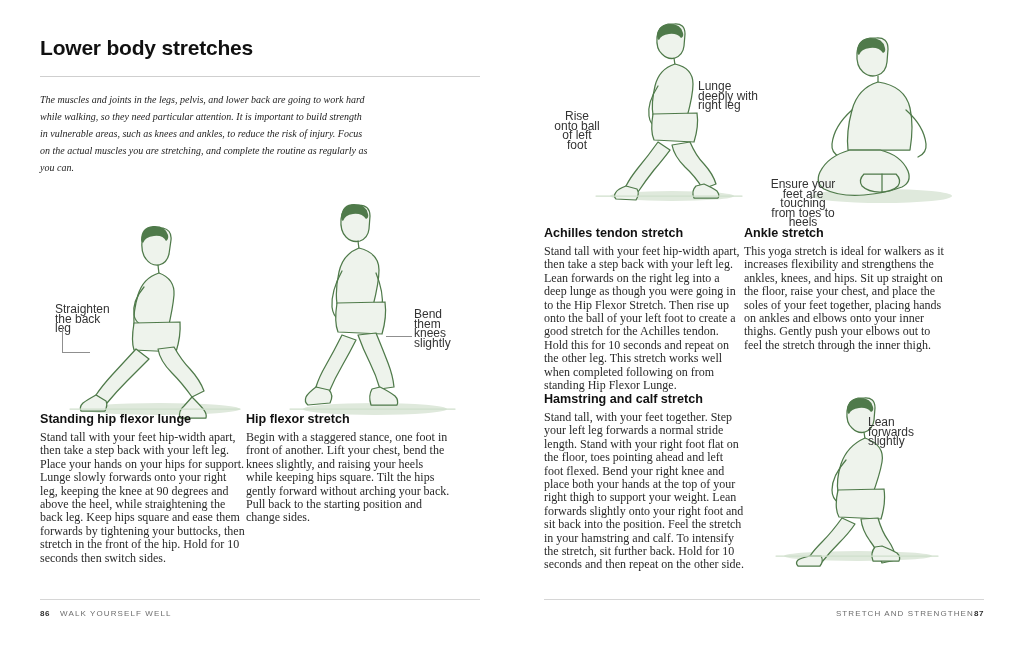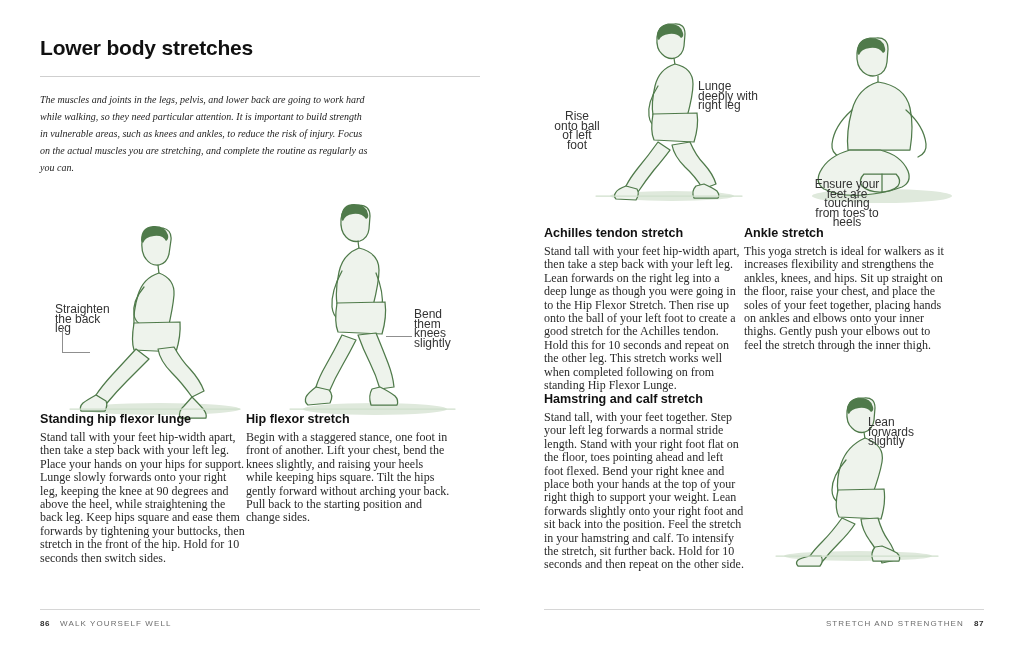--- a/index.html
+++ b/index.html
@@ -84,39 +84,39 @@
   .leader {
     position: absolute;
     background: #8f8f8f;
   }
   .leader.h { height: 1px; }
   .leader.v { width: 1px; }
 
   
   .footer {
     position: absolute;
-    bottom: 26px;
+    bottom: 36px;
     left: 40px;
     right: 32px;
     border-top: 1px solid #d6d6d6;
     padding-top: 9px;
     font-size: 8px;
     letter-spacing: 1.1px;
     color: #6d6d6d;
     display: flex;
     align-items: center;
   }
   .page-right .footer { left: 32px; right: 40px; justify-content: flex-end; }
   .folio {
     font-weight: bold;
     color: #2f2f2f;
     letter-spacing: 0.6px;
   }
   .footer .label { margin-left: 10px; }
-  .page-right .footer .label { margin-left: 0; margin-right: 10px; }
+  .page-right .footer .label { margin-left: 0; }
 
   
   .figure { position: absolute; }
   svg { display: block; overflow: visible; }
   .fig-line {
     fill: none;
     stroke: #4f7a4a;
     stroke-width: 1.25;
     stroke-linecap: round;
     stroke-linejoin: round;
@@ -248,21 +248,21 @@
         <path class="fig-line" d="M58 92 q-18 16 -20 34 q-1 9 8 13"></path>
         <path class="fig-line" d="M112 92 q18 16 20 34 q1 9 -8 13"></path>
 
         <path class="fig-fill-light" d="M56 132 q-22 6 -30 22 q-5 11 4 17 q16 8 40 6 q22 -2 38 -8 q10 -5 6 -16 q-7 -16 -28 -21 z"></path>
 
         <path class="fig-fill-light" d="M70 156 q-6 6 -2 12 q6 6 18 6 q12 0 18 -6 q4 -6 -2 -12 z"></path>
         <path class="fig-line" d="M88 156 l0 18"></path>
       </svg>
     </div>
 
-    <div class="callout right" style="left:258px; top:180px; width:66px;margin-left:44px;">Ensure your feet are touching from toes to heels</div>
+    <div class="callout right" style="left:258px; top:180px; width:66px;">Ensure your feet are touching from toes to heels</div>
 
     <div class="cols" style="position:absolute; left:32px; top:226px; width:430px;">
       <div class="col-narrow">
         <h3 class="sub">Achilles tendon stretch</h3>
         <p class="body">Stand tall with your feet hip-width apart, then take a step back with your left leg. Lean forwards on the right leg into a deep lunge as though you were going in to the Hip Flexor Stretch. Then rise up onto the ball of your left foot to create a good stretch for the Achilles tendon. Hold this for 10 seconds and repeat on the other leg. This stretch works well when completed following on from standing Hip Flexor Lunge.</p>
       </div>
       <div class="col-narrow">
         <h3 class="sub">Ankle stretch</h3>
         <p class="body">This yoga stretch is ideal for walkers as it increases flexibility and strengthens the ankles, knees, and hips. Sit up straight on the floor, raise your chest, and place the soles of your feet together, placing hands on ankles and elbows onto your inner thighs. Gently push your elbows out to feel the stretch through the inner thigh.</p>
       </div>

